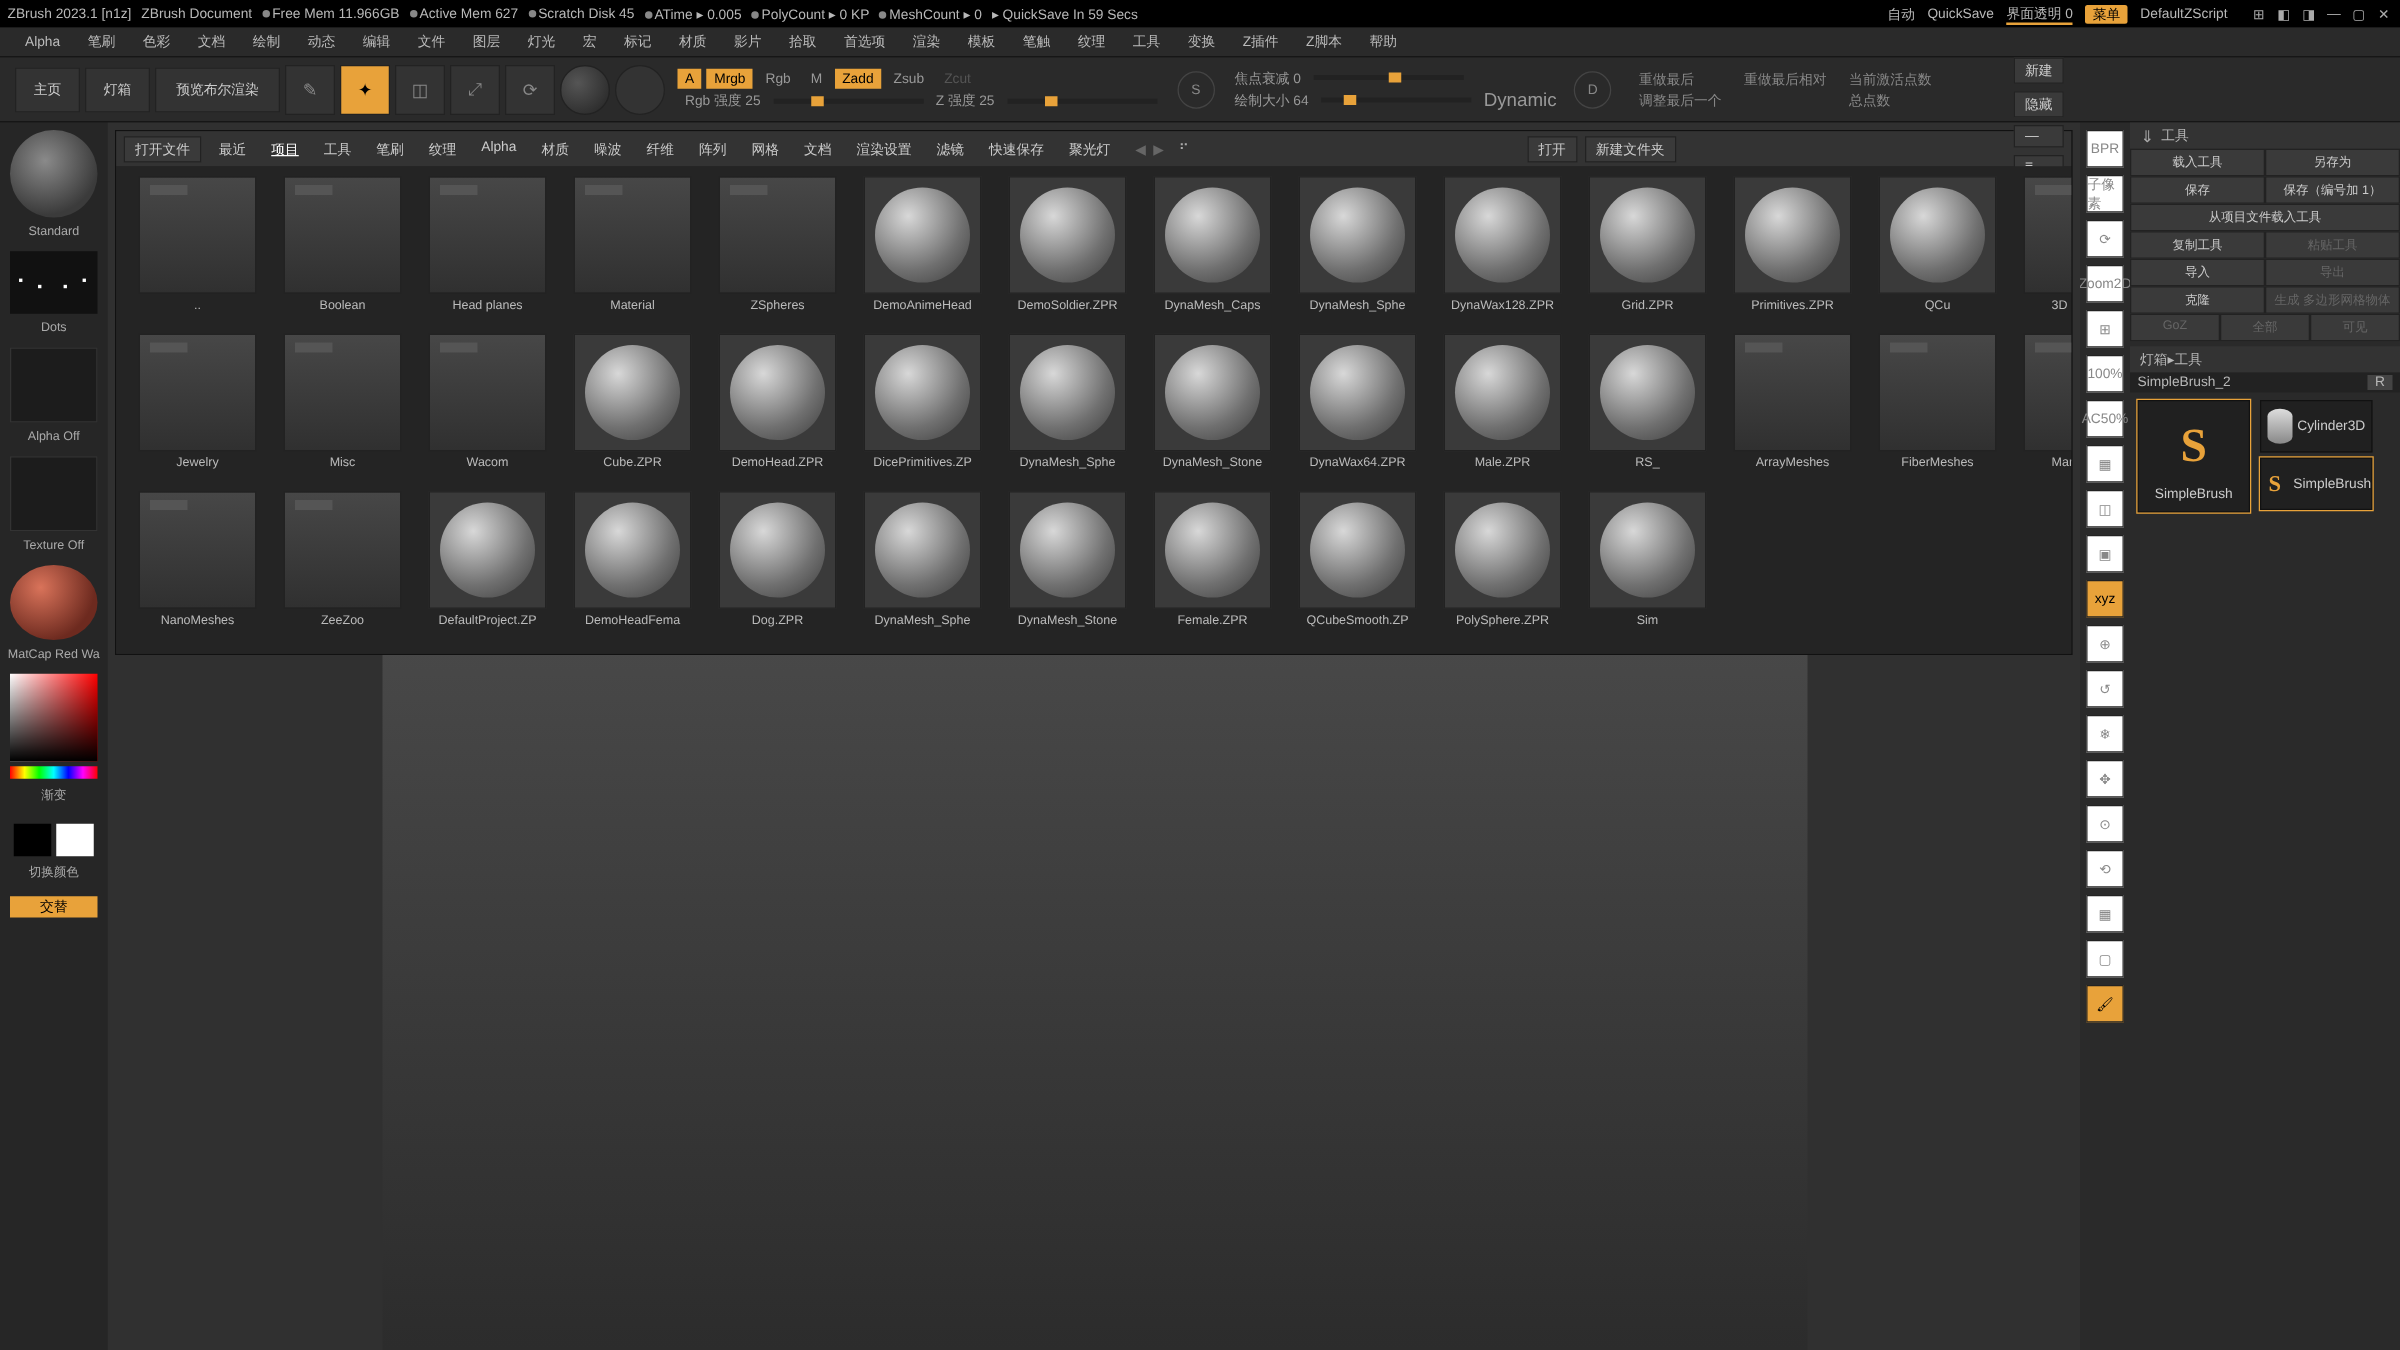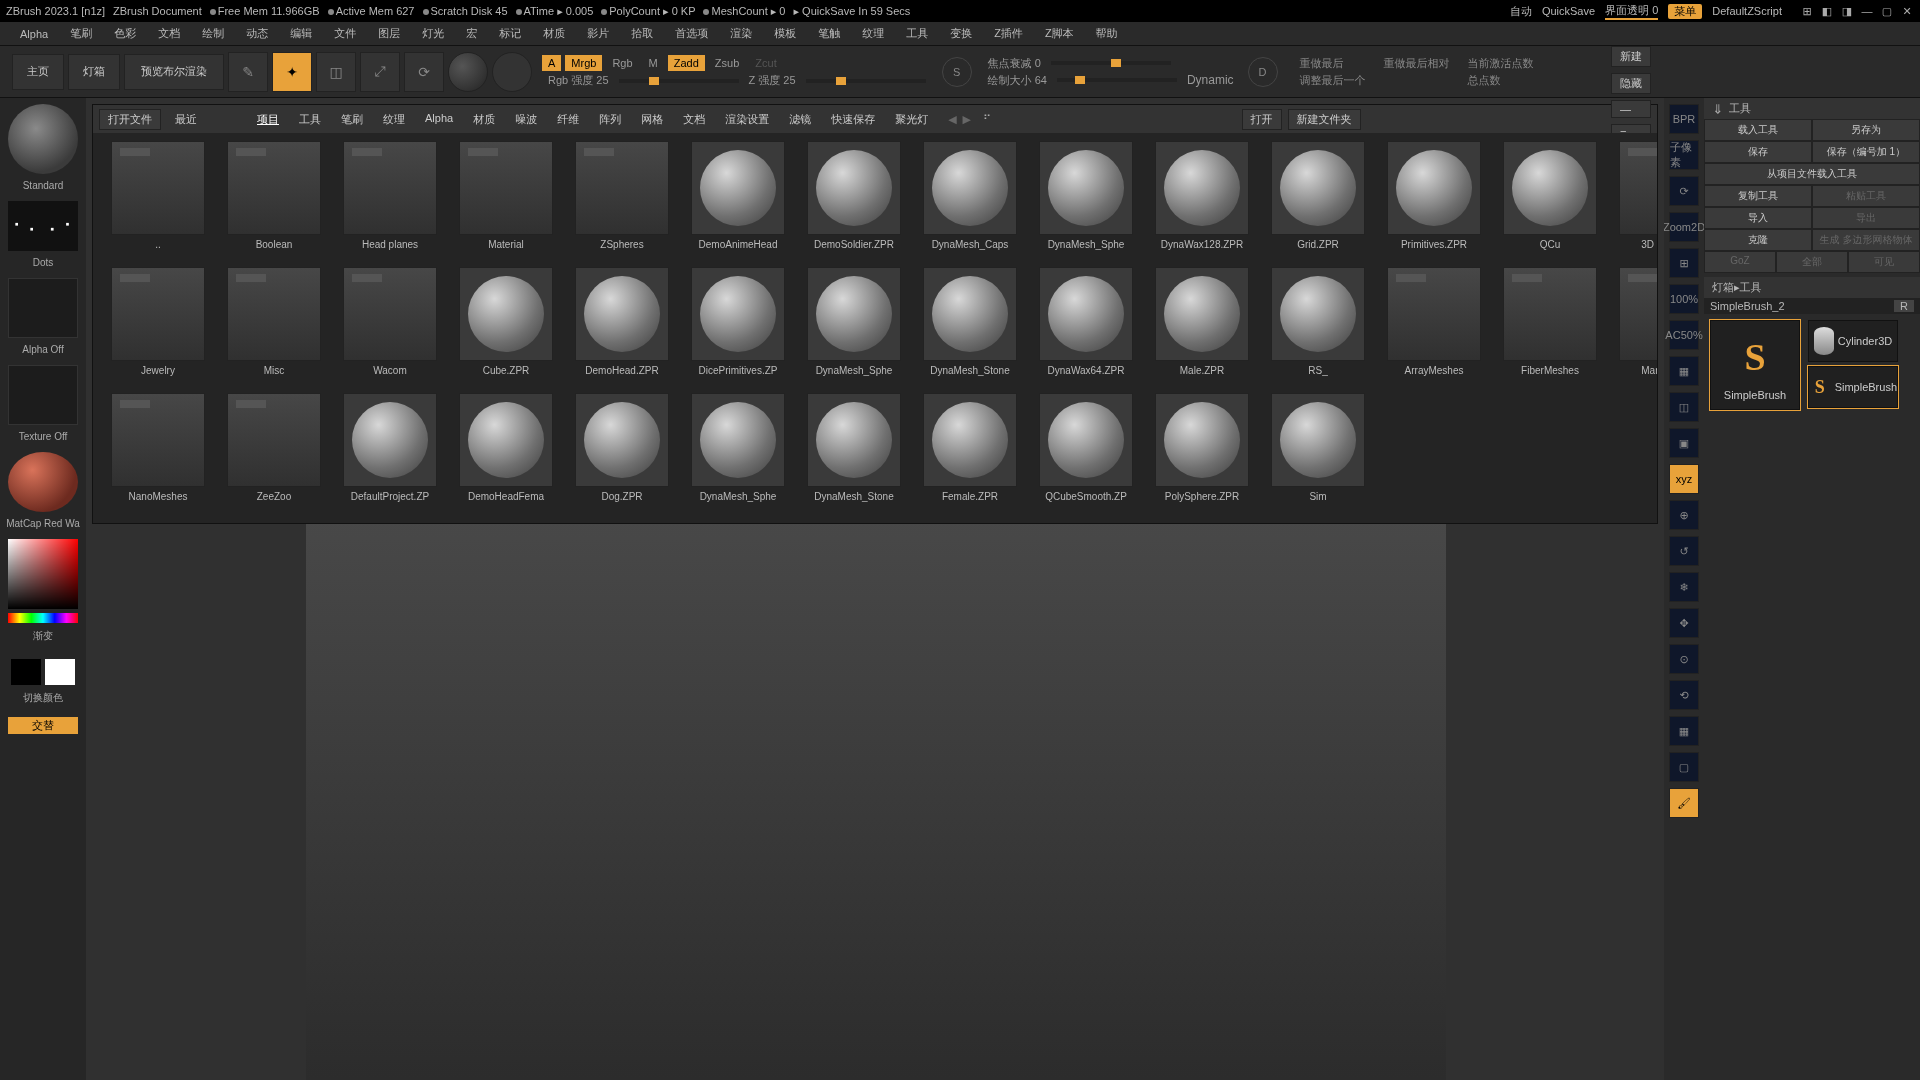--- a/index.html
+++ b/index.html
@@ -48,34 +48,34 @@
 .orange-bar { width:70px; background:#e8a23a; color:#000; text-align:center; padding:1px 0; margin-top:2px; }
 
 
 .center { flex:1; position:relative; background:#303030; }
 .canvas { position:absolute; left:220px; top:380px; width:1140px; height:620px; background:linear-gradient(#4a4a4a,#2b2b2b); }
 
 
 .browser { position:absolute; left:6px; top:6px; right:6px; height:420px; background:rgba(40,40,40,0.96); border:1px solid #111; display:flex; flex-direction:column; }
 .br-bar { height:28px; background:#333; display:flex; align-items:center; gap:6px; padding:0 6px; }
 .br-btn { padding:2px 8px; background:#3a3a3a; color:#ccc; border:1px solid #222; }
-.br-btn.active { background:#505050; color:#fff;margin-left:40px; }
+.br-btn.active { background:#505050; color:#fff; }
 .br-right { margin-left:auto; display:flex; gap:6px;flex-direction:column; }
 .br-body { flex:1; overflow:hidden; padding:8px; background:#242424; }
 .grid { display:grid; grid-template-columns:repeat(14,114px); grid-auto-rows:124px; gap:2px; }
 .tile { display:flex; flex-direction:column; align-items:center; }
 .thumb { width:94px; height:94px; background:#3a3a3a; border:1px solid #222; display:flex; align-items:center; justify-content:center; overflow:hidden; }
 .thumb.folder { background:linear-gradient(#474747,#303030); position:relative; }
 .thumb.folder::before { content:""; position:absolute; top:6px; left:8px; width:30px; height:8px; background:#555; }
 .thumb.sphere::after { content:""; width:76px; height:76px; border-radius:50%; background:radial-gradient(circle at 35% 30%,#d8d8d8,#707070 60%,#3a3a3a); display:block; }
 .tile-label { font-size:10px; color:#bbb; margin-top:4px; white-space:nowrap; overflow:hidden; text-overflow:ellipsis; width:108px; text-align:center; }
 
 
 .right-strip { width:40px; background:#2a2a2a; display:flex; flex-direction:column; align-items:center; padding-top:6px; gap:6px; }
-.rs-ico { width:30px; height:30px; background:#0f172a; border:1px solid #222; color:#888; display:flex; align-items:center; justify-content:center; font-size:11px; }
+.rs-ico { width:30px; height:30px; background:#ffffff; border:1px solid #222; color:#888; display:flex; align-items:center; justify-content:center; font-size:11px; }
 .rs-ico.on { background:#e8a23a; color:#000; }
 
 
 .right-panel { width:216px; background:#2a2a2a; display:flex; flex-direction:column; }
 .rp-head { background:#333; padding:3px 8px; display:flex; align-items:center; gap:6px; }
 .rp-head .lt { transform:rotate(-45deg); font-size:13px; color:#aaa; }
 .rp-row { display:flex; }
 .rp-btn { flex:1; background:#3a3a3a; color:#ccc; text-align:center; padding:3px 0; border:1px solid #222; font-size:10px; }
 .rp-btn.dim { color:#666; }
 .rp-sec { background:#333; padding:3px 8px; margin-top:4px; }
@@ -186,21 +186,21 @@
         <span class="opt-text">焦点衰减 0</span>
         <div class="slider-box">
           <div class="slider-knob" style="left:50%"></div>
         </div>
       </div>
     <div class="opt-row">
         <span class="opt-text">绘制大小 64</span>
         <div class="slider-box">
           <div class="slider-knob" style="left:15%"></div>
         </div>
-        <span class="opt-text" style="font-size:12px">Dynamic</span>
+        <span class="opt-text" style="font-size:15px">Dynamic</span>
       </div>
   </div>
   <div style="width:30px;height:30px;border:1px solid #444;border-radius:50%;margin-left:4px;display:flex;align-items:center;justify-content:center;color:#888">D</div>
 
   <div class="info-col" id="info-cols" style="display:grid;grid-template-columns:auto auto auto;gap:2px 18px;">
       <span>重做最后</span>
       <span>重做最后相对</span>
       <span>当前激活点数</span>
       <span>调整最后一个</span>
       <span></span>

